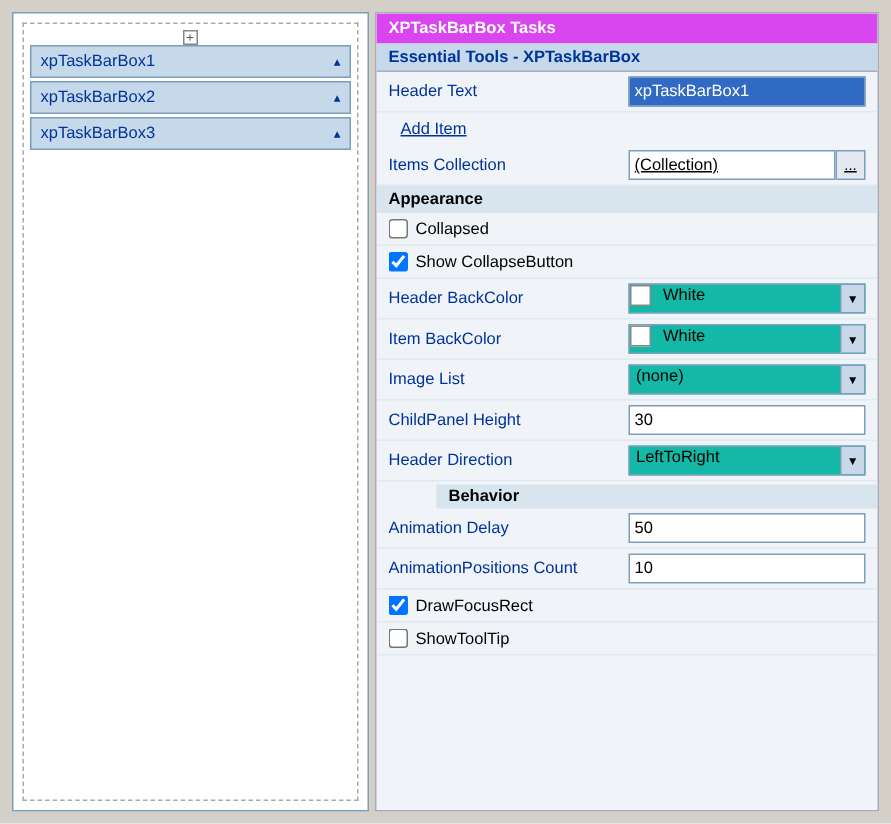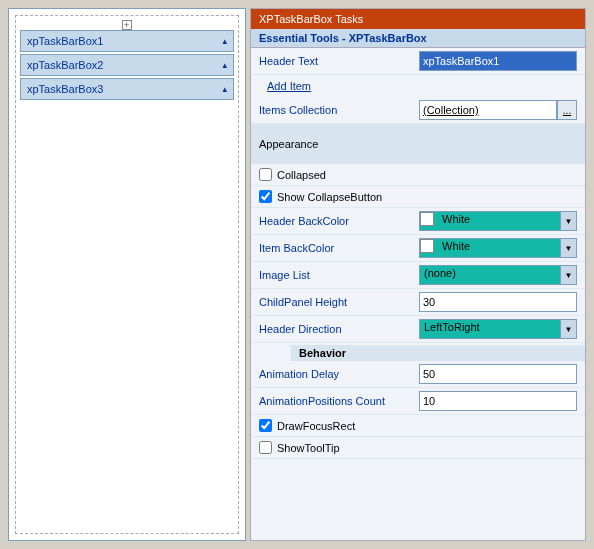--- a/index.html
+++ b/index.html
@@ -74,24 +74,24 @@
       flex: 1;
       margin: 8px 8px 8px 4px;
       background: #f0f4f8;
       border: 1px solid #aab;
       display: flex;
       flex-direction: column;
       overflow-y: auto;
     }
 
     .panel-title {
-      background: #c2410c;
+      background: #d946ef;
       color: #fff;
       font-size: 11px;
-      font-weight: normal;
+      font-weight: bold;
       padding: 4px 8px;
     }
 
     .section-header {
       background: #c5d9ea;
       color: #003399;
       font-size: 11px;
       font-weight: bold;
       padding: 3px 8px;
       border-bottom: 1px solid #aab;
@@ -159,23 +159,23 @@
       color: #003399;
       font-size: 11px;
       text-decoration: underline;
       cursor: pointer;
       padding: 3px 8px;
       display: block;
     }
 
     .appearance-section {
       background: #d8e4ee;
-      padding: 14px 8px;
-      font-size: 11px;
-      font-weight: normal;
+      padding: 3px 8px;
+      font-size: 11px;
+      font-weight: bold;
       color: #000;
     }
 
     .checkbox-row {
       display: flex;
       align-items: center;
       padding: 2px 8px;
       border-bottom: 1px solid #e0e8f0;
       min-height: 22px;
     }

